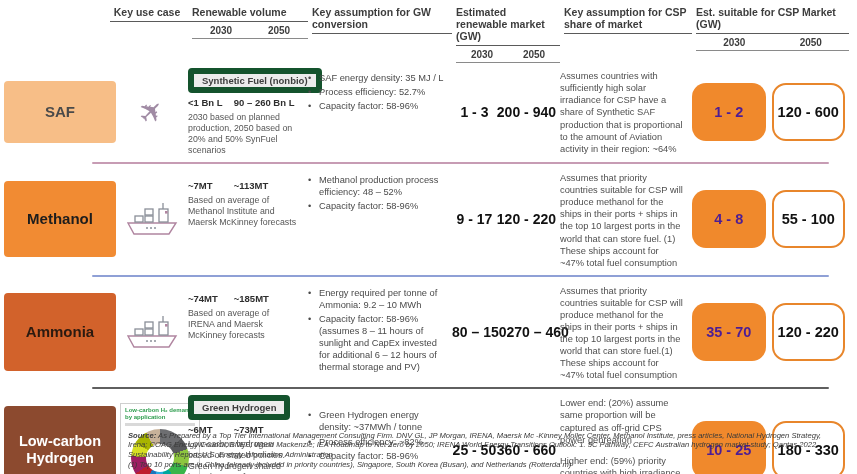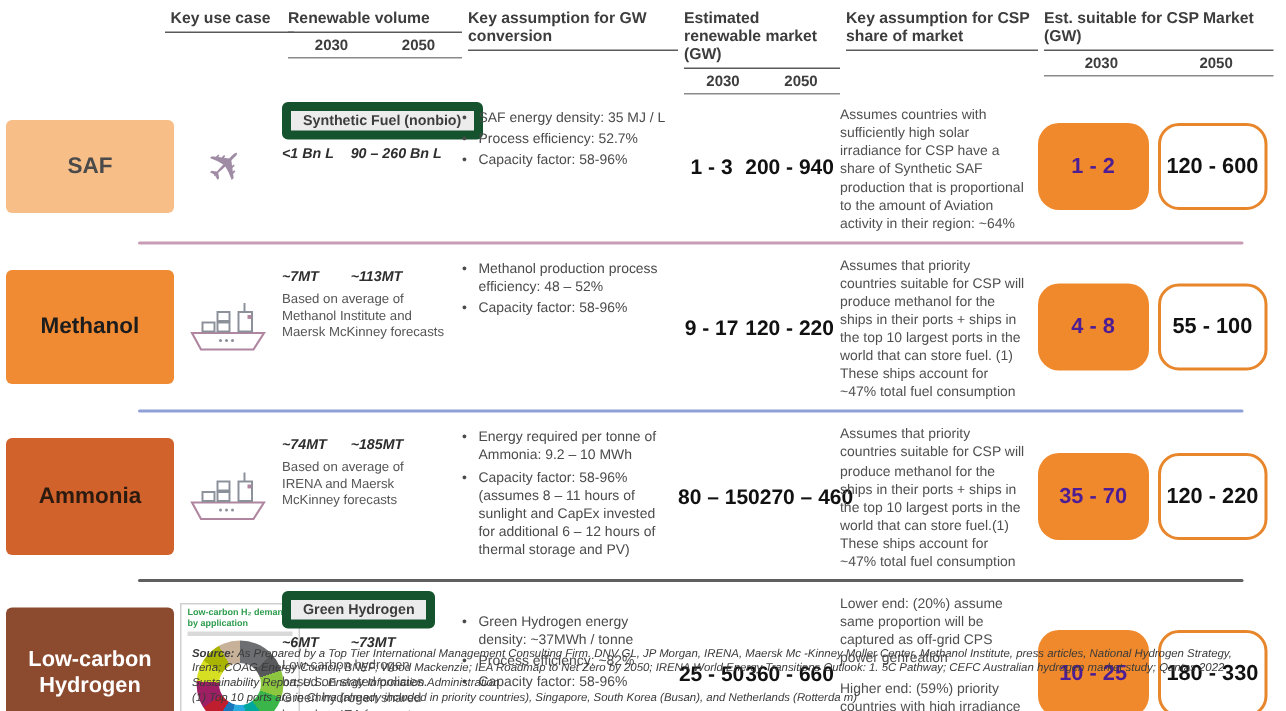--- a/index.html
+++ b/index.html
@@ -34,21 +34,21 @@
   .fb-h2       { background:#8c4a2f; color:#ffffff; height:88px; font-size:14.5px; }
 
   .icon-cell { display:flex; align-items:center; justify-content:center; }
   .plane { font-size:30px; color:#a08ba4; transform:rotate(-45deg); line-height:1; }
 
   .volcell { align-self:start; }
   .tag { display:inline-block; background:#ececec; border:6px solid #14532d; border-radius:4px;
     font-size:9.5px; font-weight:bold; color:#3d3d3d; padding:1px 8px; margin-bottom:2px;
     white-space:nowrap; }
   .volvals { display:grid; grid-template-columns:44% 56%; font-size:9.5px; font-weight:bold;
-    color:#2e2e2e; margin:2px 12px 4px 0;font-style:italic; }
+    color:#2e2e2e; margin:2px 12px 4px 0; }
   .volvals span { white-space:nowrap; }
   .volnote { font-size:8.8px; color:#555; line-height:1.25; padding-right:6px; }
 
   ul.bullets { list-style:none; align-self:start; padding-top:4px; }
   ul.bullets li { position:relative; font-size:9.3px; color:#4a4a4a; line-height:1.3;
     padding-left:11px; margin-bottom:2px; }
   ul.bullets li::before { content:"•"; position:absolute; left:0; top:0; color:#4a4a4a; }
 
   .estvals { display:grid; grid-template-columns:1fr 1fr; }
   .estvals span { text-align:center; font-size:14px; font-weight:bold; color:#111;
@@ -138,20 +138,21 @@
     <div class="fuel-box fb-saf">SAF</div>
     <div class="icon-cell">
       <span class="plane">✈</span>
     </div>
     <div class="volcell">
       <span class="tag">Synthetic Fuel (nonbio)</span>
       <div class="volvals">
         <span>&lt;1 Bn L</span>
         <span>90 – 260 Bn L</span>
       </div>
+      <div class="volnote">2030 based on planned production, 2050 based on 20% and 50% SynFuel scenarios</div>
     </div>
     <ul class="bullets">
       <li>SAF energy density: 35 MJ / L</li>
       <li>Process efficiency: 52.7%</li>
       <li>Capacity factor: 58-96%</li>
     </ul>
     <div class="estvals">
       <span>1 - 3</span>
       <span>200 - 940</span>
     </div>

